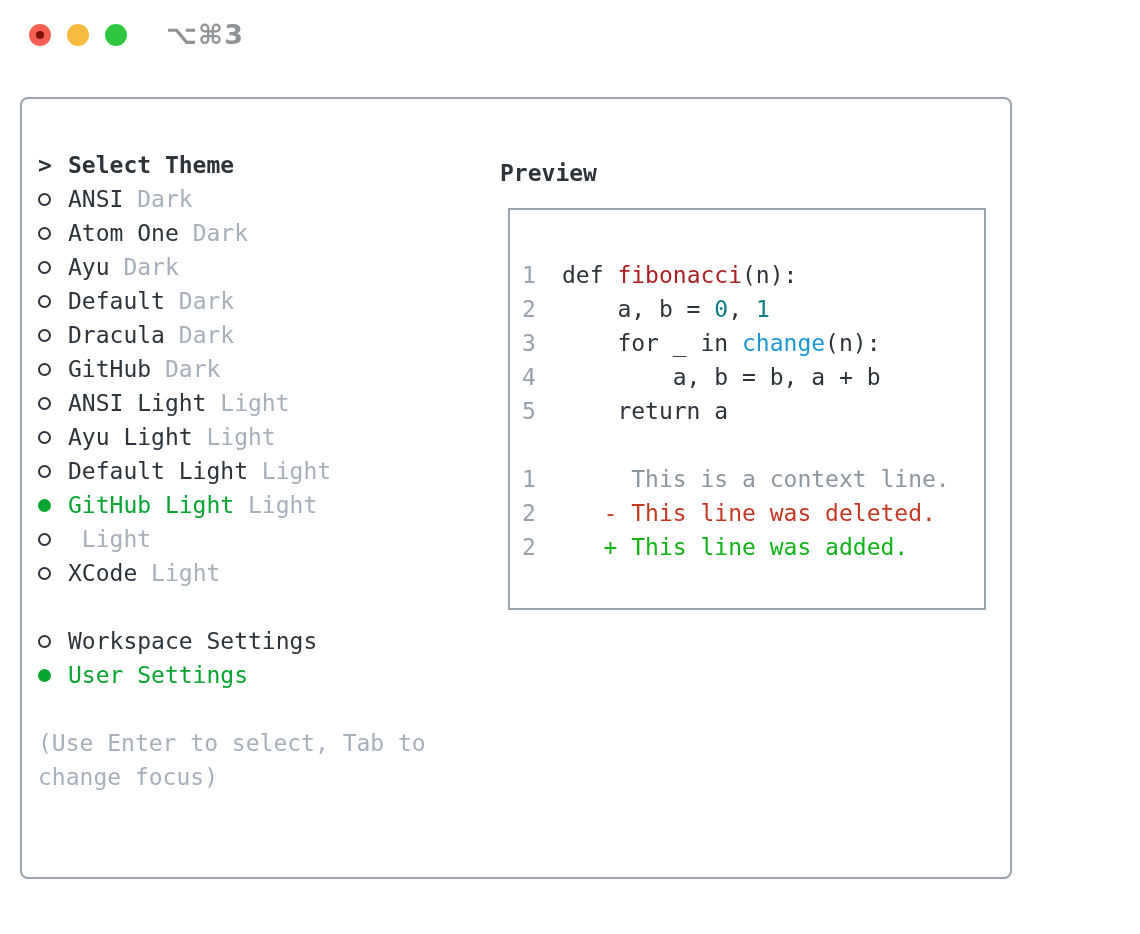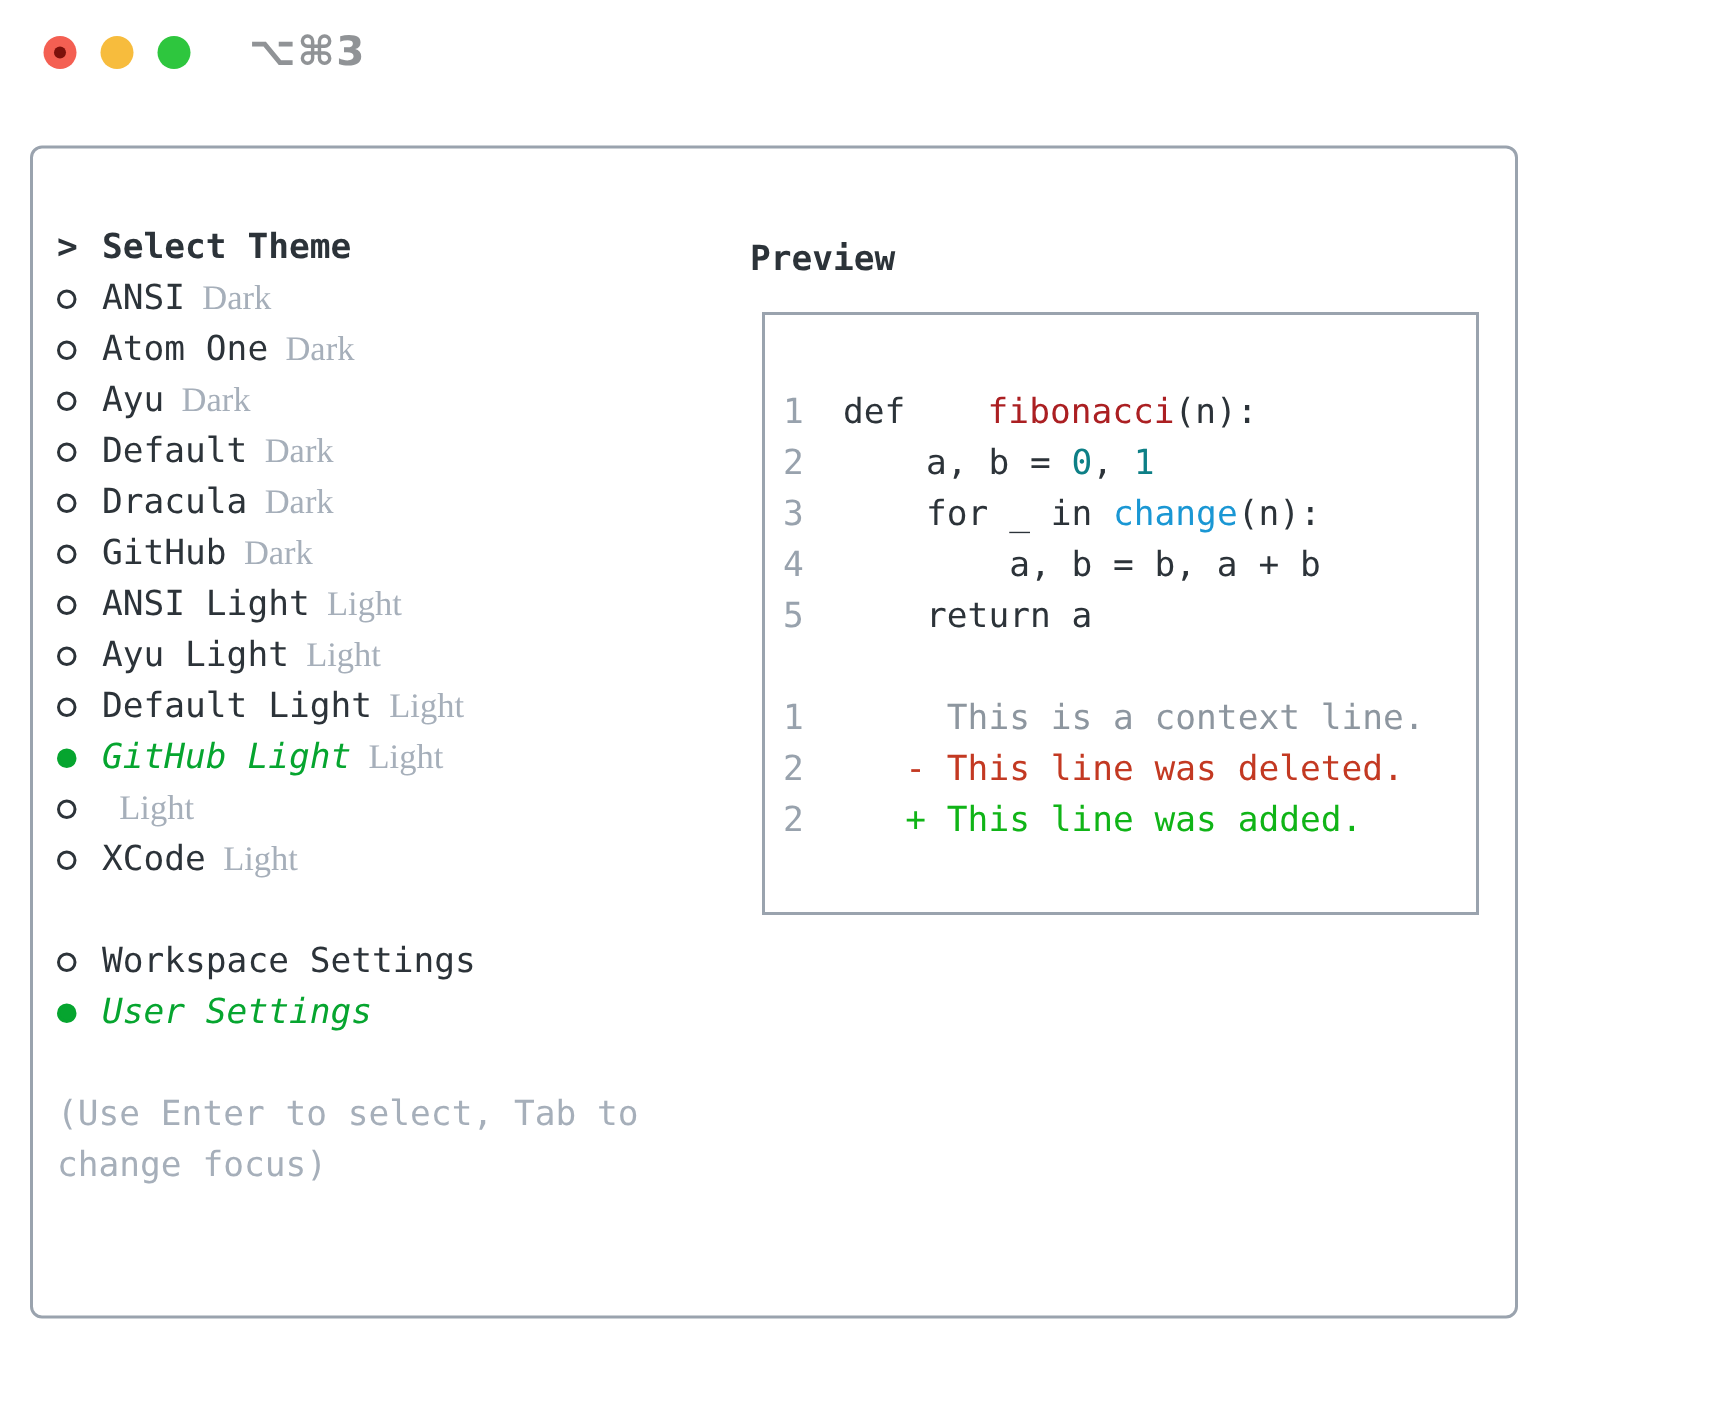--- a/index.html
+++ b/index.html
@@ -24,31 +24,31 @@
   .leftcol{position:absolute;left:16px;top:49px;font-size:23px;line-height:34px;color:var(--text-dark);}
   .rightcol{position:absolute;left:478px;top:57px;font-size:23px;line-height:34px;color:var(--text-dark);}
 
   .row{height:34px;display:flex;align-items:center;white-space:pre;}
   .row.blank{height:34px;}
   .prefix{width:30px;flex:none;display:flex;align-items:center;}
   .prompt{font-weight:bold;color:var(--text-dark);}
   .bold{font-weight:bold;}
   .bullet{width:13px;height:13px;box-sizing:border-box;border:2px solid var(--text-dark);border-radius:50%;}
   .bullet.filled{background:var(--accent-green);border-color:var(--accent-green);}
-  .row.selected .name{color:var(--accent-green);font-style:italic;}
-  .tag{color:var(--text-muted);margin-left:1ch;font-family:Liberation Serif, serif;}
+  .row.selected .name{color:var(--accent-green);}
+  .tag{color:var(--text-muted);margin-left:1ch;}
   .help{color:var(--text-muted);}
 
   
   .preview-box{margin-left:8px;margin-top:18px;width:478px;height:402px;box-sizing:border-box;
                border:2px solid var(--border-gray);background:#fff;padding:48px 0 0 12px;overflow:hidden;}
   .pline{height:34px;line-height:34px;white-space:pre;}
   .ln{display:inline-block;width:40px;color:var(--line-number);}
   .s-code{color:var(--code-default);}
-  .s-function{color:var(--code-function);margin-left:41px;}
+  .s-function{color:var(--code-function);}
   .s-number{color:var(--code-number);}
   .s-builtin{color:var(--code-builtin);}
   .s-context{color:var(--diff-context);}
   .s-deleted{color:var(--diff-deleted);}
   .s-added{color:var(--diff-added);}
 </style>
 </head>
 <body>
 
 <div class="screen">

